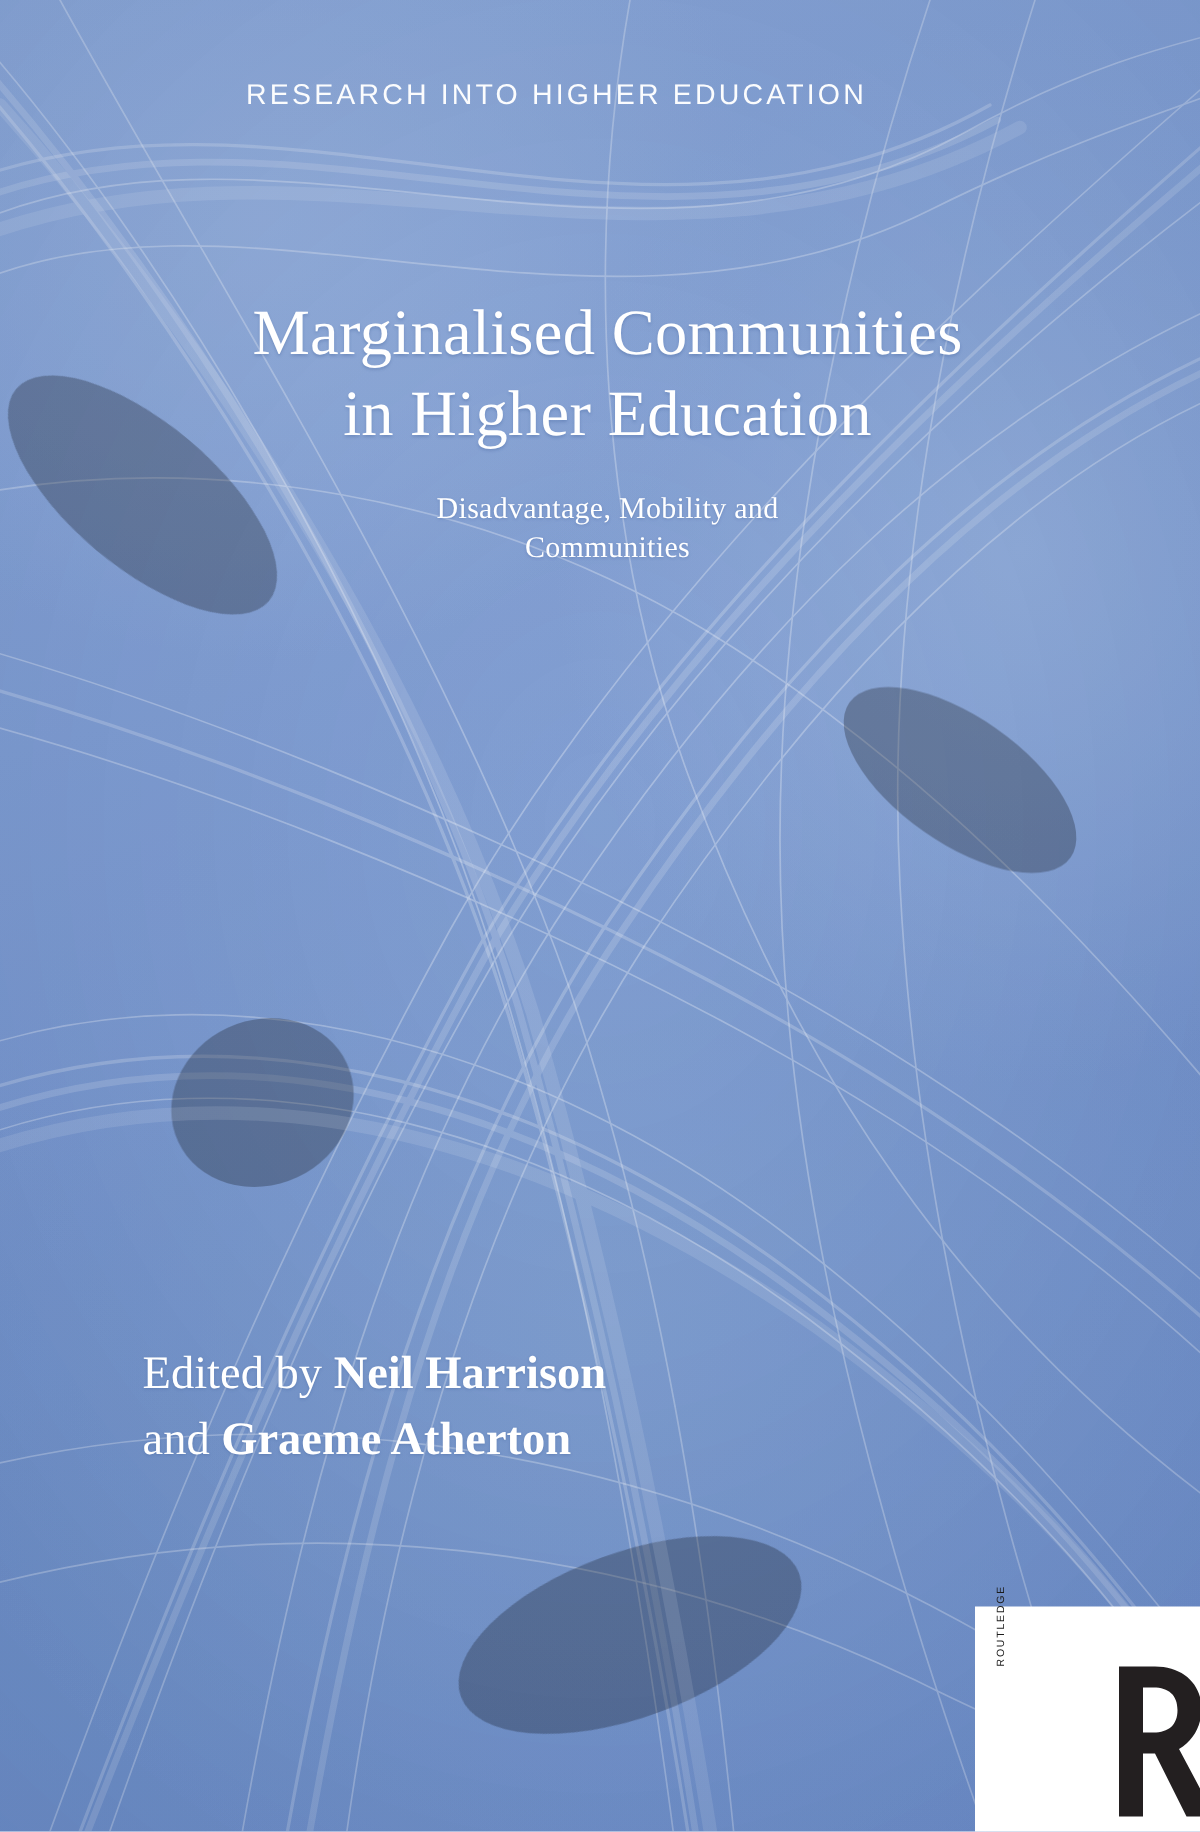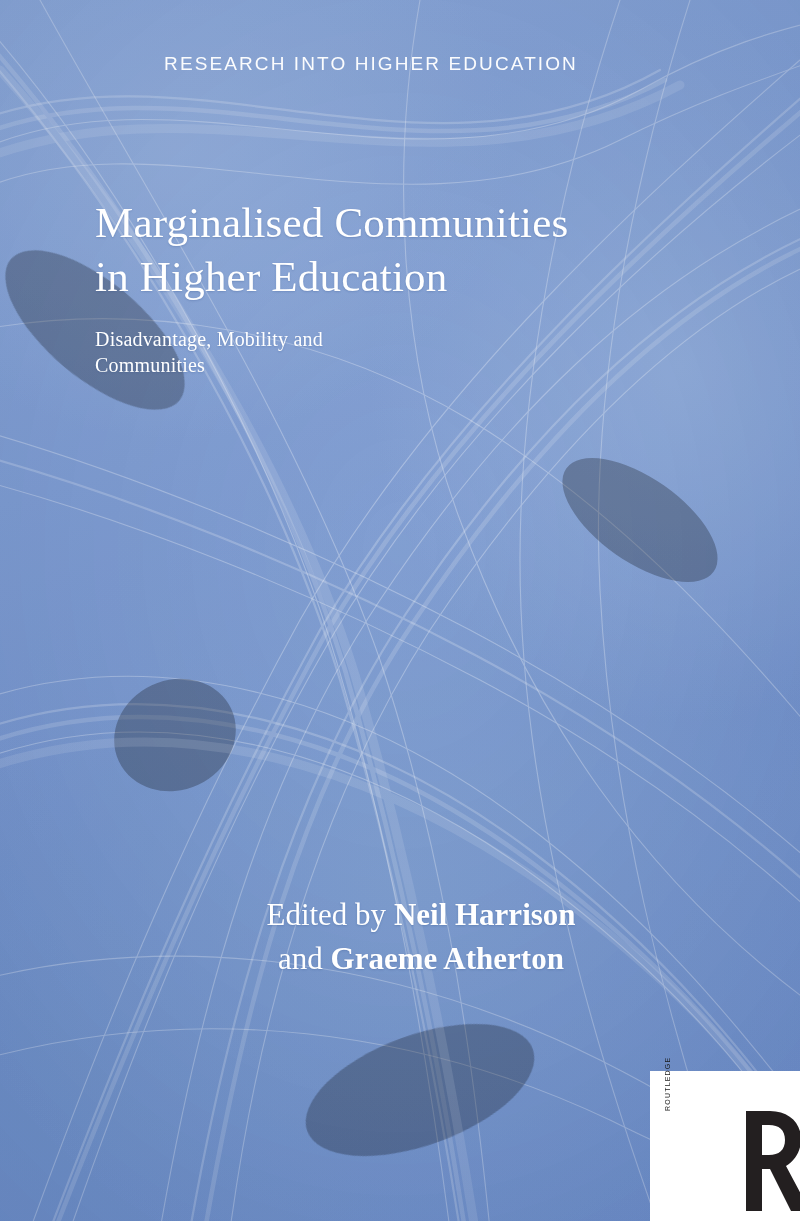--- a/index.html
+++ b/index.html
@@ -63,20 +63,21 @@
     opacity: 0.97;
     margin-top: 11px;
   }
 
   
   .title-block {
     position: absolute;
     top: 196px;
     left: 95px;
     width: 620px;
+    text-align: center;
     color: #ffffff;
   }
   .title {
     font-size: 43px;
     line-height: 1.25;
     font-weight: 400;
     letter-spacing: 0.2px;
     text-shadow: 0 1px 2px rgba(40,70,130,0.25);
   }
   .subtitle {
@@ -85,23 +86,22 @@
     line-height: 1.3;
     font-weight: 400;
     letter-spacing: 0.2px;
     text-shadow: 0 1px 2px rgba(40,70,130,0.25);
   }
 
   
   .editors {
     position: absolute;
     top: 893px;
-    left: 111px;
+    left: 95px;
     width: 620px;
-    text-align: center;
     color: #ffffff;
     font-size: 31px;
     line-height: 1.42;
     text-shadow: 0 1px 2px rgba(40,70,130,0.25);
   }
   .editors b { font-weight: 700; }
 
   
   .logo {
     position: absolute;

